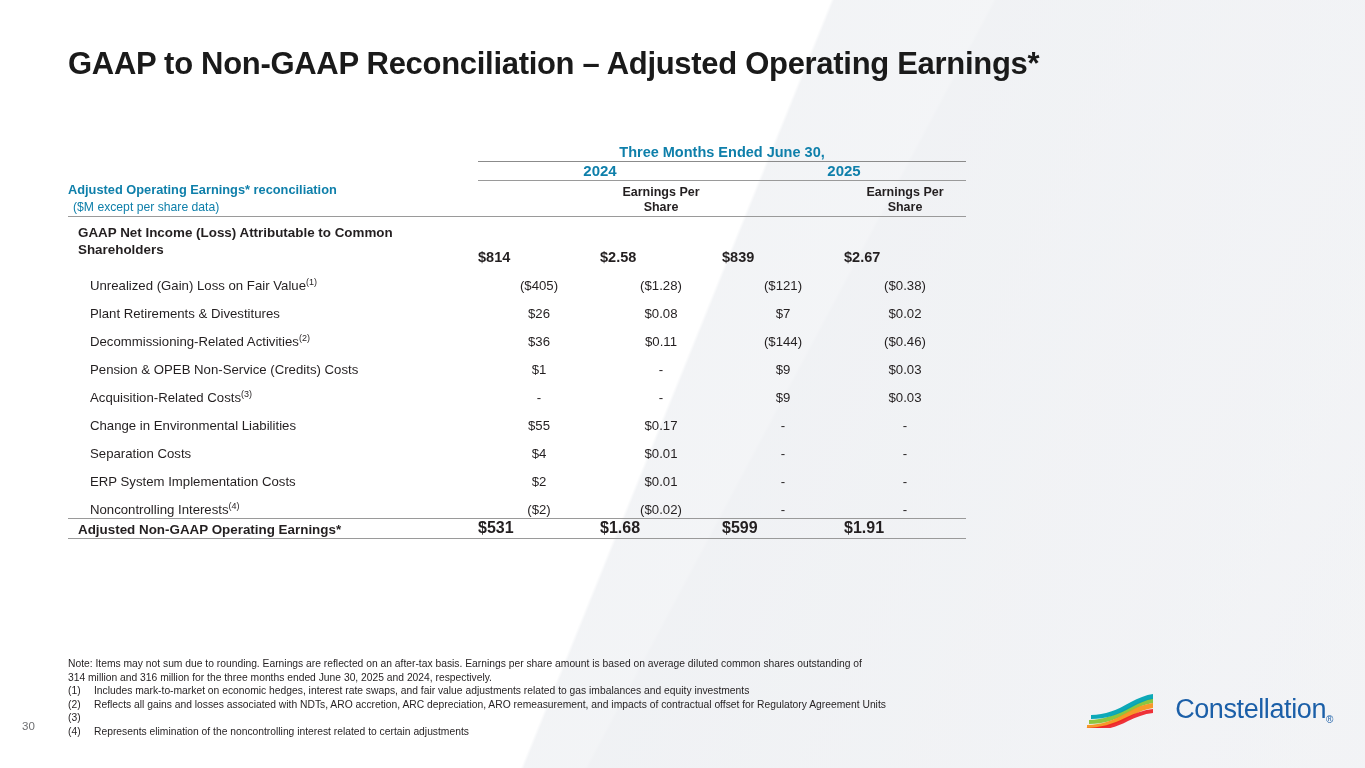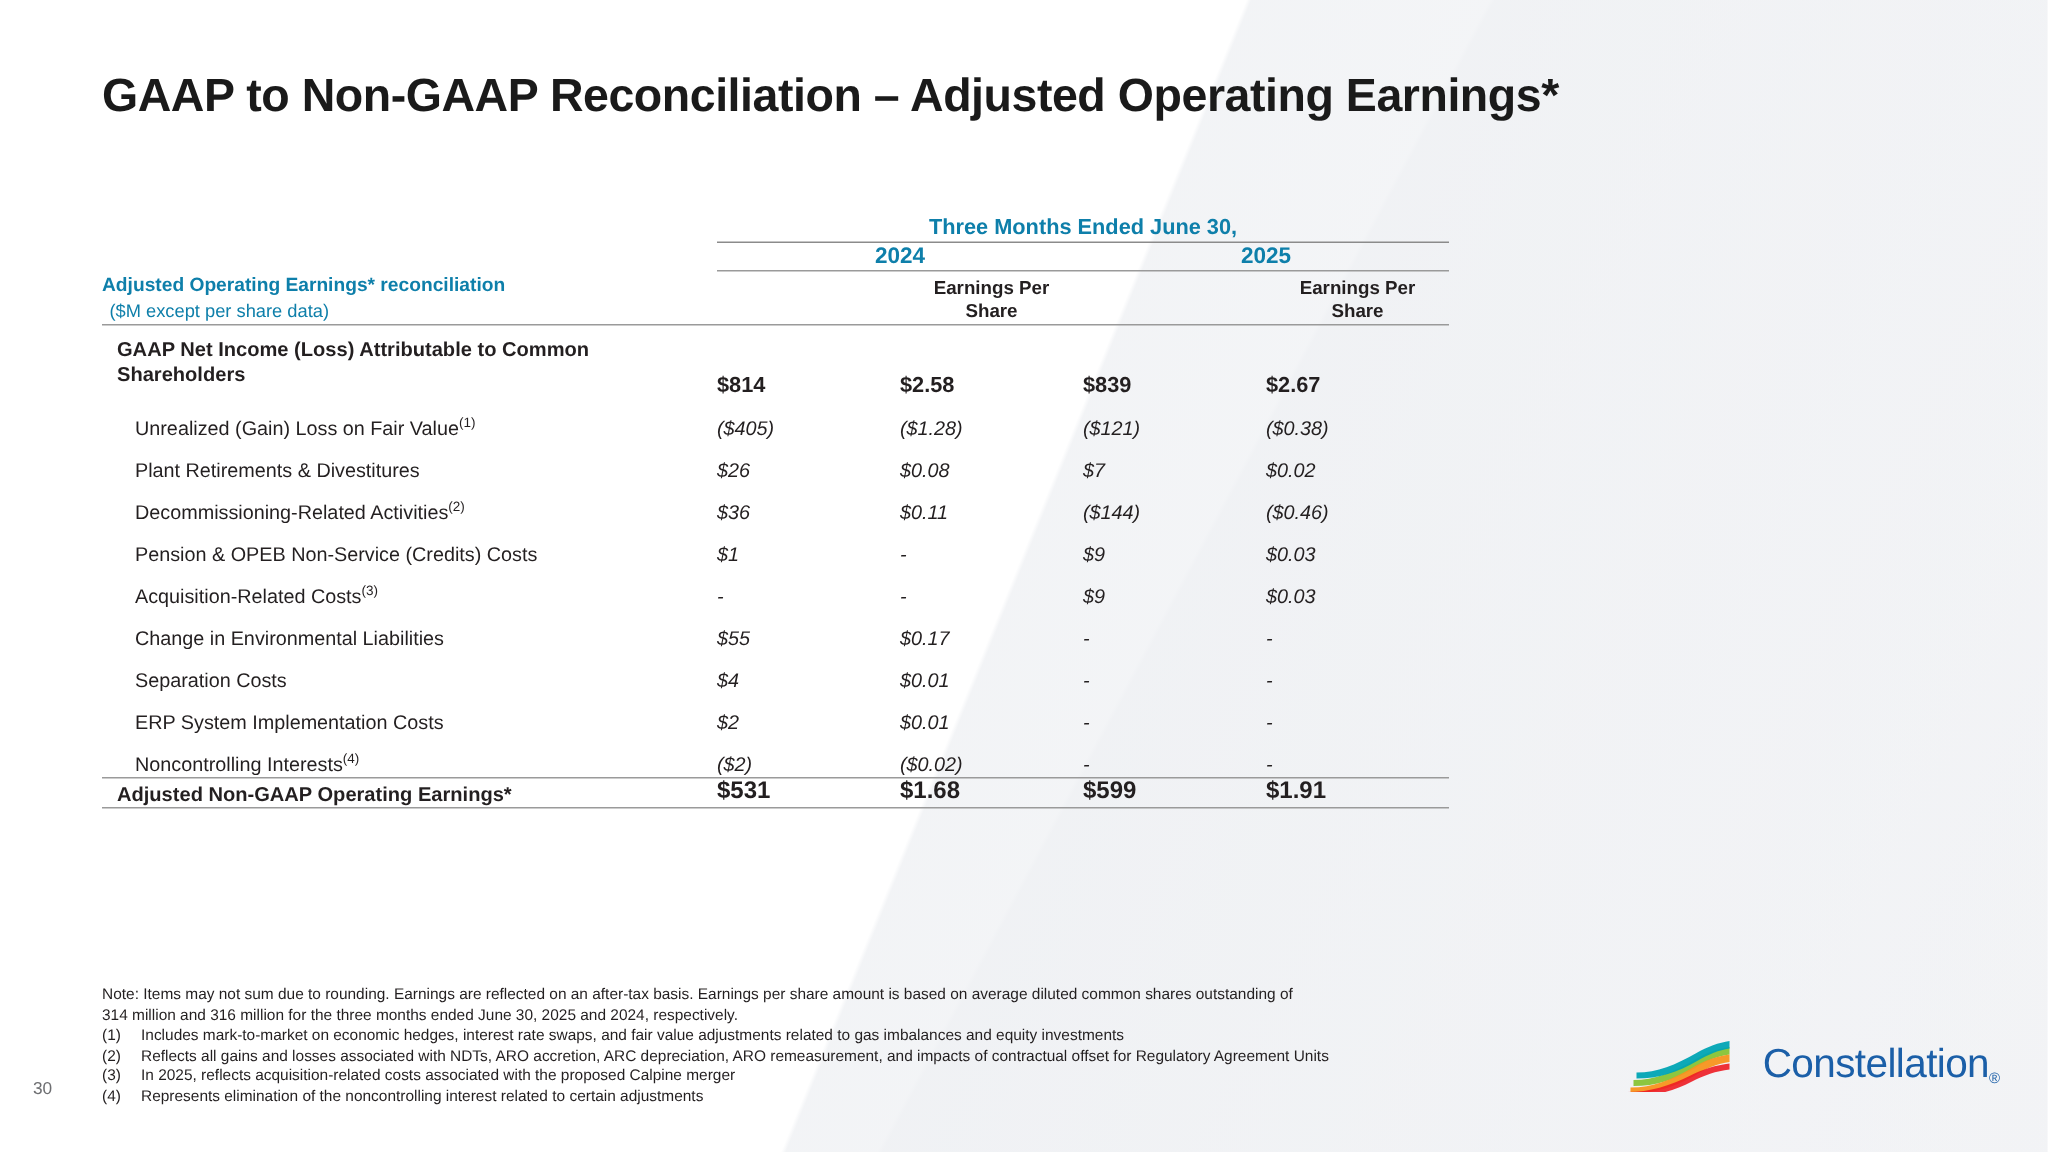--- a/index.html
+++ b/index.html
@@ -108,22 +108,22 @@
   .thinline td { height: 1px; padding: 0; }
   .thinline .l { border-bottom: 1px solid #9a9a9a; font-size: 0; line-height: 0; }
 
   tr.row td { font-size: 13.2px; height: 28px; }
   tr.row td.lbl {
     padding-left: 22px;
     color: #231f20;
     font-size: 13.2px;
   }
   tr.row td.num {
-    color: #231f20;
-    font-style: italic;
+    text-align: center;
+    color: #231f20;
   }
   tr.total td, tr.head td {
     font-weight: bold;
   }
   tr.head td.lbl {
     padding-left: 10px;
     line-height: 1.25;
     font-size: 13.4px;
     padding-top: 8px;
     padding-bottom: 6px;
@@ -334,21 +334,20 @@
     <div class="numbered">
       <span class="n">(1)</span>
       <span>Includes mark-to-market on economic hedges, interest rate swaps, and fair value adjustments related to gas imbalances and equity investments</span>
     </div>
     <div class="numbered">
       <span class="n">(2)</span>
       <span>Reflects all gains and losses associated with NDTs, ARO accretion, ARC depreciation, ARO remeasurement, and impacts of contractual offset for Regulatory Agreement Units</span>
     </div>
     <div class="numbered">
       <span class="n">(3)</span>
-      <span>In 2025, reflects acquisition-related costs associated with the proposed Calpine merger</span>
     </div>
     <div class="numbered">
       <span class="n">(4)</span>
       <span>Represents elimination of the noncontrolling interest related to certain adjustments</span>
     </div>
   </div>
 
   <div class="page-num">30</div>
 
   <div class="logo">

